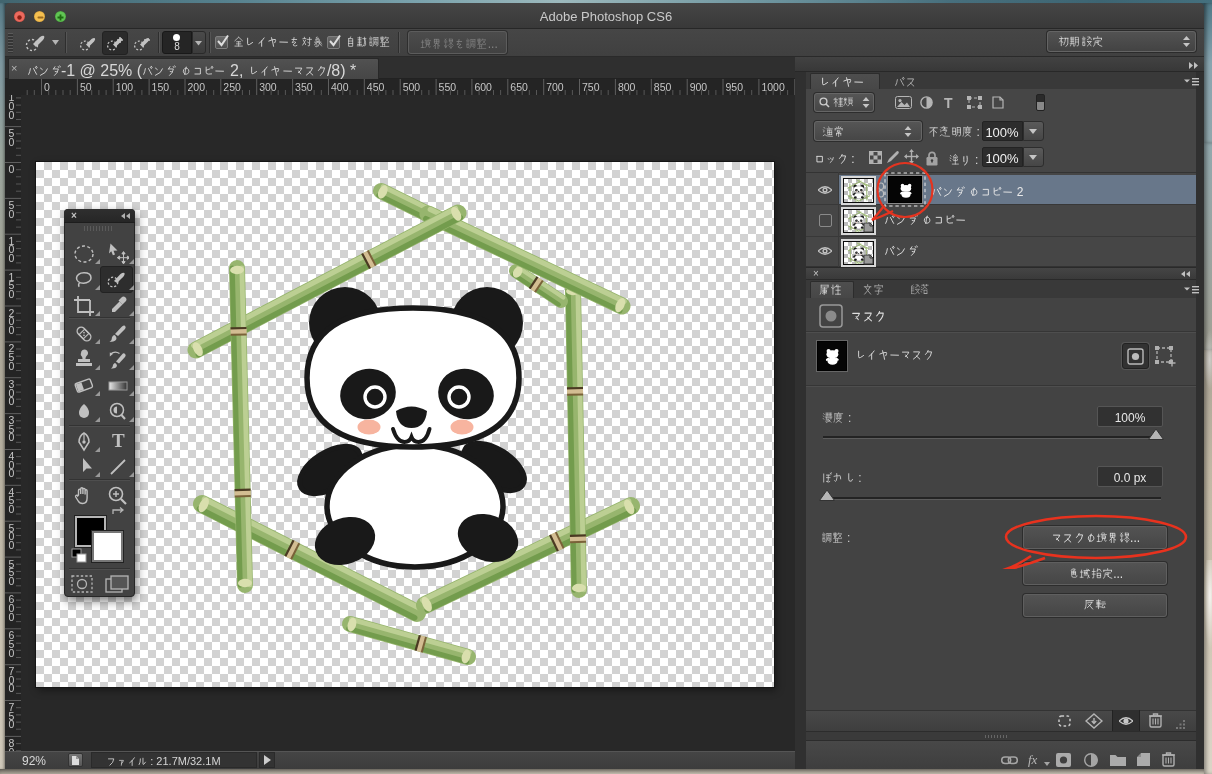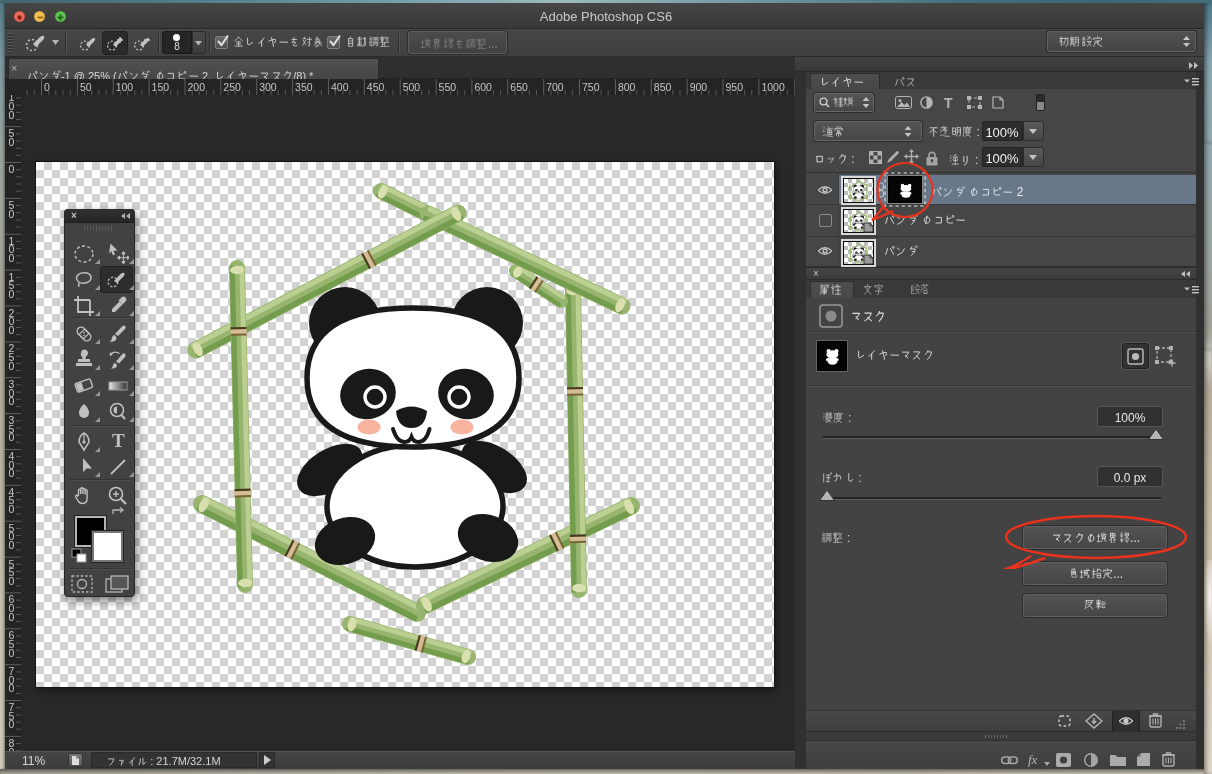--- a/index.html
+++ b/index.html
@@ -429,21 +429,21 @@
     <svg class="cj" style="width:11.3px;height:12px" viewBox="0 0 100 100" preserveAspectRatio="none">
       <use href="#g5b9a"></use>
     </svg>
   </div>
 <svg class="ic" style="left:1182px;top:36px;" width="9" height="11" viewBox="0 0 9 11">
     <path d="M4.5 0 L8 4 H1z M4.5 11 L1 7h7z" fill="#c5c5c5"></path>
   </svg>
 <div class="" style="left:5px;top:57px;width:790px;height:22px;background:#2f2f2f;border-bottom:1px solid #222"></div>
 <div class="" style="left:8px;top:58px;width:371px;height:21px;background:linear-gradient(#515151,#464646);border:1px solid #282828;border-bottom:none;border-radius:2px 2px 0 0"></div>
 <div style="left:11px;top:62px;font-size:11px;color:#b5b5b5">×</div>
-<div class="lb" style="left:27px;top:70px;font-size:11px;color:#d8d8d8;">
+<div class="lb" style="left:27px;top:62px;font-size:16px;color:#d8d8d8;">
     <svg class="cj" style="width:11.3px;height:12px" viewBox="0 0 100 100" preserveAspectRatio="none">
       <use href="#g30d1"></use>
     </svg>
     <svg class="cj" style="width:11.3px;height:12px" viewBox="0 0 100 100" preserveAspectRatio="none">
       <use href="#g30f3"></use>
     </svg>
     <svg class="cj" style="width:11.3px;height:12px" viewBox="0 0 100 100" preserveAspectRatio="none">
       <use href="#g30c0"></use>
     </svg>
     <b>-1 @ 25% (</b>
@@ -774,21 +774,21 @@
     <text x="3.5" y="660.5" font-size="10.5" fill="#c6c6c6" font-family="Liberation Sans">0</text>
     <text x="3.5" y="669.1" font-size="10.5" fill="#c6c6c6" font-family="Liberation Sans">0</text>
     <rect x="11" y="648.1" width="5" height="1" fill="#565656"></rect>
     <rect x="11" y="655.3" width="5" height="1" fill="#565656"></rect>
   </svg>
 <div class="checker" style="left:36px;top:162px;width:738px;height:525px;box-shadow:0 0 0 1px #151515, 2px 3px 8px rgba(0,0,0,.45)"></div>
 <svg class="ic" style="left:36px;top:162px" width="738" height="525" viewBox="36 162 738 525">
     <use href="#art"></use>
   </svg>
 <div class="" style="left:5px;top:751px;width:790px;height:18px;background:linear-gradient(#454545,#3c3c3c);border-top:1px solid #555"></div>
-<div style="left:22px;top:754px;font-size:12px;color:#d8d8d8">11%</div>
+<div style="left:22px;top:754px;font-size:12px;color:#d8d8d8">92%</div>
 <div class="" style="left:68px;top:753px;width:15px;height:14px;background:linear-gradient(#777,#565656);border:1px solid #333;border-radius:2px"></div>
 <svg class="ic" style="left:71px;top:756px;" width="9" height="9" viewBox="0 0 9 9">
     <path d="M1 0h4l3 3v6H1z" fill="#ddd"></path>
     <path d="M5 0l3 3H5z" fill="#999"></path>
   </svg>
 <div class="" style="left:91px;top:752px;width:166px;height:16px;background:#333;border:1px solid #2a2a2a"></div>
 <div class="lb" style="left:106px;top:755px;font-size:11px;color:#d5d5d5;">
     <svg class="cj" style="width:10.3px;height:11px" viewBox="0 0 100 100" preserveAspectRatio="none">
       <use href="#g30d5"></use>
     </svg>

